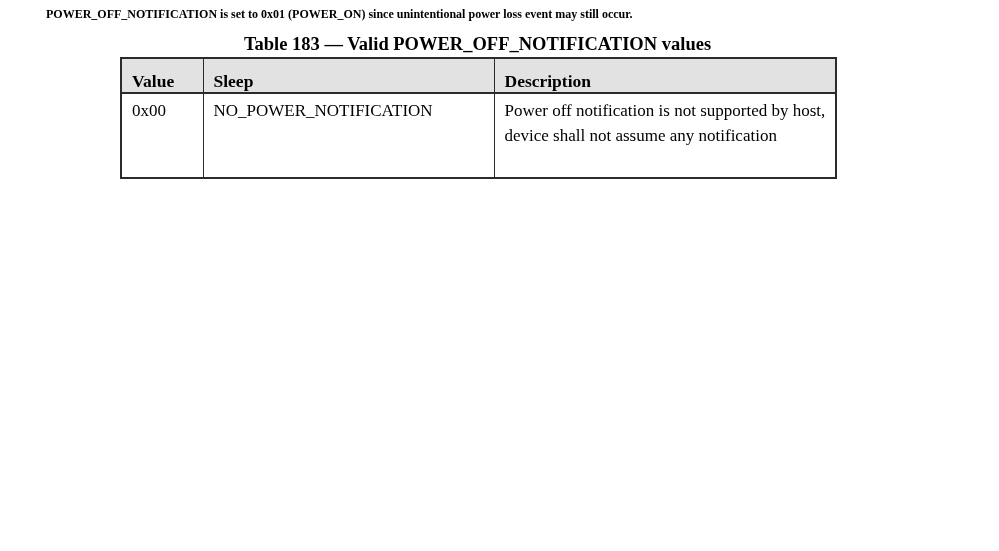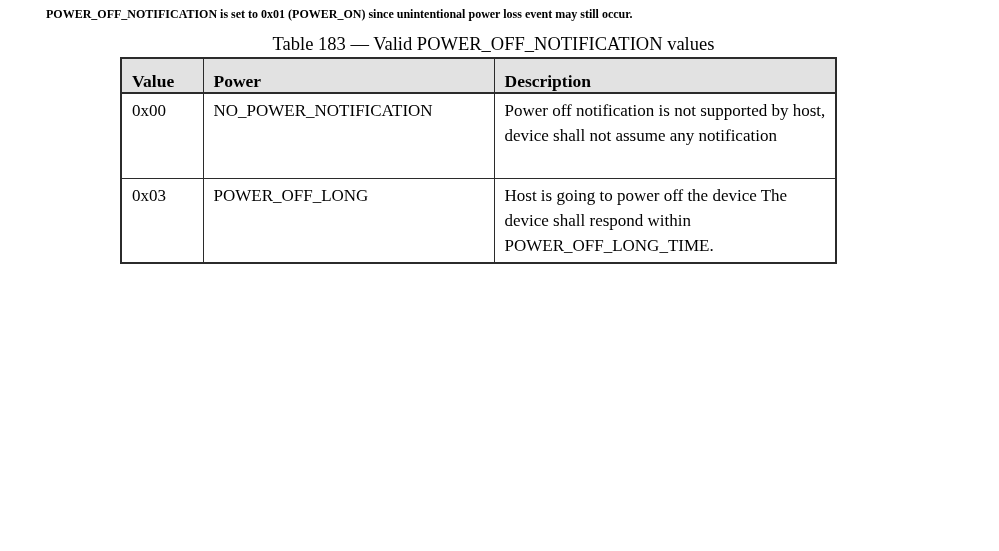--- a/index.html
+++ b/index.html
@@ -27,25 +27,25 @@
     position: absolute;
     left: 46px;
     top: 2px;
     font-size: 12px;
     line-height: 24px;
     white-space: nowrap;
     font-weight: bold;
   }
   .caption {
     position: absolute;
-    left: 136px;
+    left: 120px;
     top: 32px;
     width: 715px;
     text-align: center;
-    font-weight: normal;
+    font-weight: bold;
     font-size: 18.5px;
     line-height: 24px;
   }
   table.spec-table {
     position: absolute;
     left: 120px;
     top: 57px;
     width: 715px;
     border-collapse: collapse;
     table-layout: fixed;
@@ -92,31 +92,26 @@
 
   <table class="spec-table">
     <colgroup>
       <col class="col-value">
       <col class="col-name">
       <col class="col-desc">
     </colgroup>
     <thead>
       <tr>
         <th>Value</th>
-        <th>Power</th>
+        <th>Sleep</th>
         <th>Description</th>
       </tr>
     </thead>
     <tbody>
       <tr>
         <td>0x00</td>
         <td>NO_POWER_NOTIFICATION</td>
         <td><span>Power off notification is not supported by host, device shall not assume any notification</span></td>
       </tr>
-      <tr>
-        <td>0x03</td>
-        <td>POWER_OFF_LONG</td>
-        <td><span>Host is going to power off the device The device shall respond within POWER_OFF_LONG_TIME.</span></td>
-      </tr>
     </tbody>
   </table>
 
 </div>
 
 </body></html>

